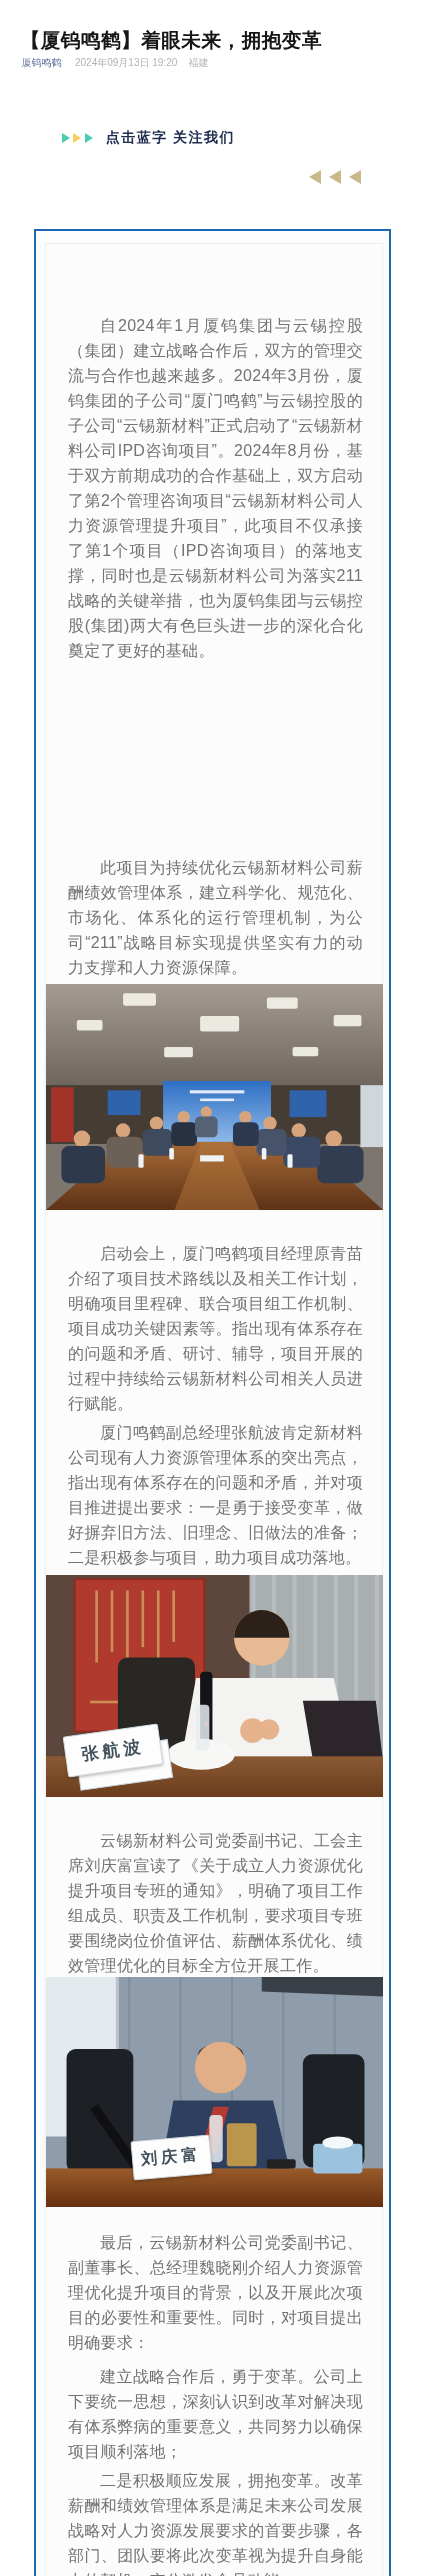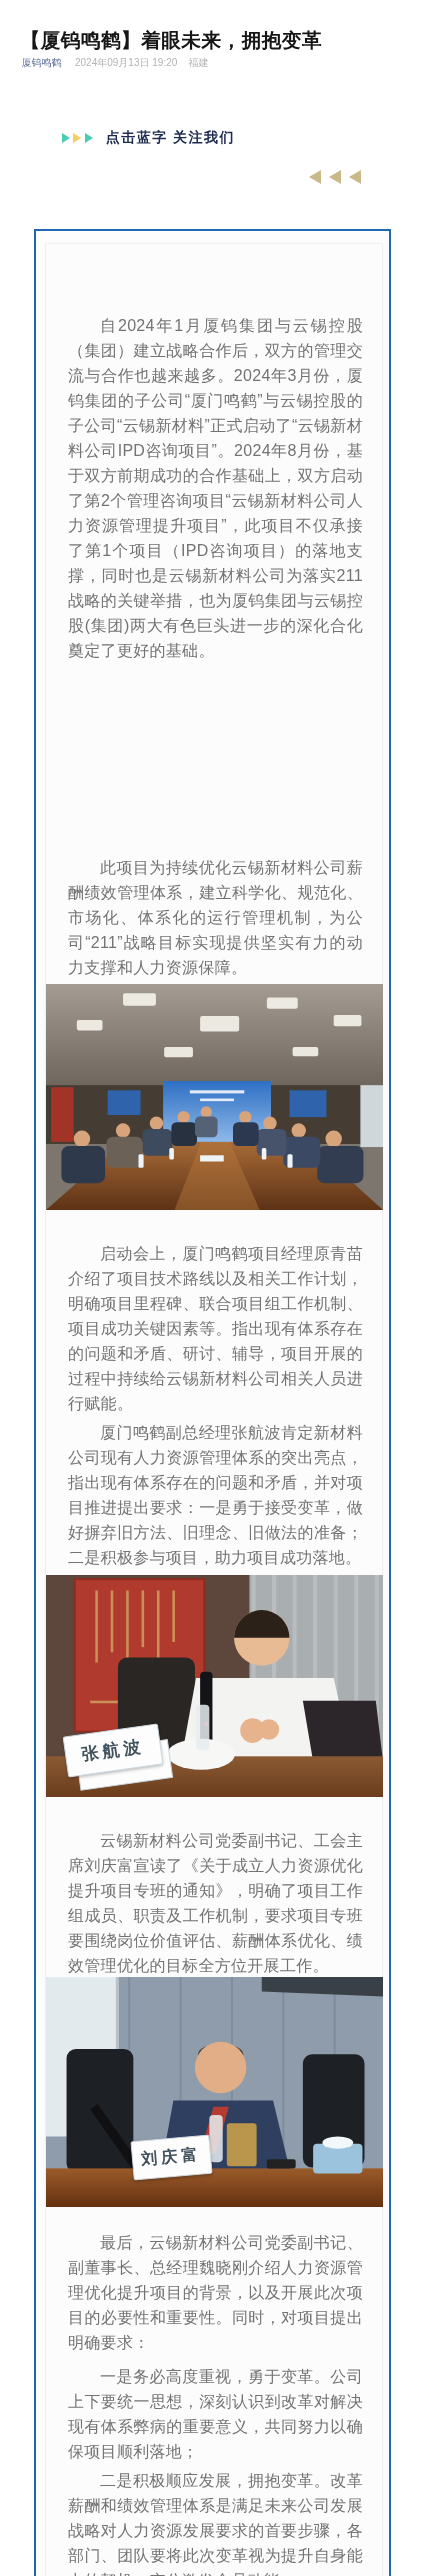--- a/index.html
+++ b/index.html
@@ -51,21 +51,21 @@
 
   <div class="abs bluebox"></div>
   <div class="abs panel"></div>
 
   <div class="abs para" style="top:313px">自2024年1月厦钨集团与云锡控股（集团）建立战略合作后，双方的管理交流与合作也越来越多。2024年3月份，厦钨集团的子公司“厦门鸣鹤”与云锡控股的子公司“云锡新材料”正式启动了“云锡新材料公司IPD咨询项目”。2024年8月份，基于双方前期成功的合作基础上，双方启动了第2个管理咨询项目“云锡新材料公司人力资源管理提升项目”，此项目不仅承接了第1个项目（IPD咨询项目）的落地支撑，同时也是云锡新材料公司为落实211战略的关键举措，也为厦钨集团与云锡控股(集团)两大有色巨头进一步的深化合化奠定了更好的基础。</div>
   <div class="abs para" style="top:855px">此项目为持续优化云锡新材料公司薪酬绩效管理体系，建立科学化、规范化、市场化、体系化的运行管理机制，为公司“211”战略目标实现提供坚实有力的动力支撑和人力资源保障。</div>
   <div class="abs para" style="top:1241px">启动会上，厦门鸣鹤项目经理原青苗介绍了项目技术路线以及相关工作计划，明确项目里程碑、联合项目组工作机制、项目成功关键因素等。指出现有体系存在的问题和矛盾、研讨、辅导，项目开展的过程中持续给云锡新材料公司相关人员进行赋能。</div>
   <div class="abs para" style="top:1420px">厦门鸣鹤副总经理张航波肯定新材料公司现有人力资源管理体系的突出亮点，指出现有体系存在的问题和矛盾，并对项目推进提出要求：一是勇于接受变革，做好摒弃旧方法、旧理念、旧做法的准备；二是积极参与项目，助力项目成功落地。</div>
   <div class="abs para" style="top:1828px">云锡新材料公司党委副书记、工会主席刘庆富宣读了《关于成立人力资源优化提升项目专班的通知》，明确了项目工作组成员、职责及工作机制，要求项目专班要围绕岗位价值评估、薪酬体系优化、绩效管理优化的目标全方位开展工作。</div>
   <div class="abs para" style="top:2230px">最后，云锡新材料公司党委副书记、副董事长、总经理魏晓刚介绍人力资源管理优化提升项目的背景，以及开展此次项目的必要性和重要性。同时，对项目提出明确要求：</div>
-  <div class="abs para" style="top:2364px">一是务必高度重视，勇于变革。公司上下要统一思想，深刻认识到改革对解决现有体系弊病的重要意义，共同努力以确保项目顺利落地；</div>
+  <div class="abs para" style="top:2364px">建立战略合作后，勇于变革。公司上下要统一思想，深刻认识到改革对解决现有体系弊病的重要意义，共同努力以确保项目顺利落地；</div>
   <div class="abs para" style="top:2468px">二是积极顺应发展，拥抱变革。改革薪酬和绩效管理体系是满足未来公司发展战略对人力资源发展要求的首要步骤，各部门、团队要将此次变革视为提升自身能力的契机，充分激发全员动能；</div>
 
   <div class="abs photo" style="top:984px;height:226px">
     <svg viewBox="0 0 656 438" preserveAspectRatio="none">
       <defs>
         <linearGradient id="c1" x1="0" y1="0" x2="0" y2="1">
             <stop offset="0" stop-color="#a49c92"></stop>
             <stop offset="1" stop-color="#6f675e"></stop>
           </linearGradient>
         <linearGradient id="scr" x1="0" y1="0" x2="0" y2="1">

